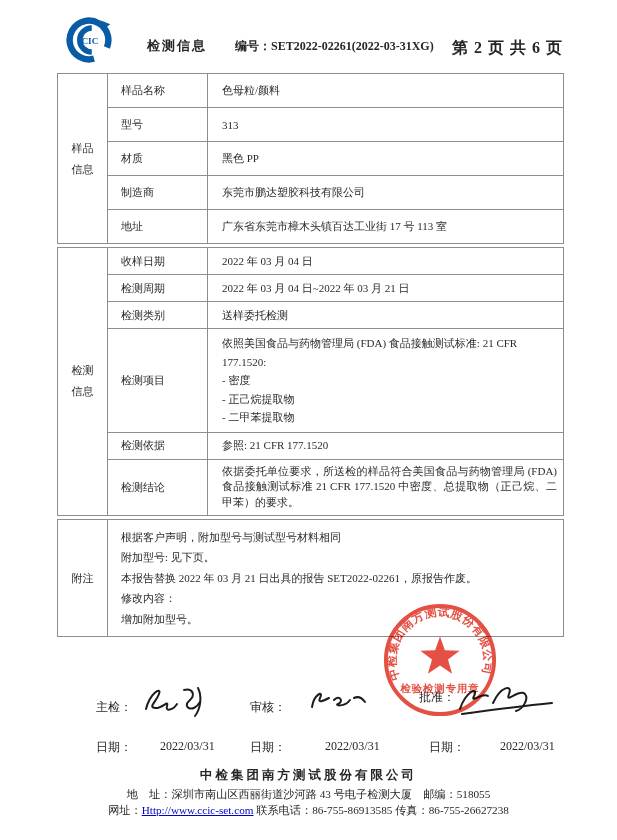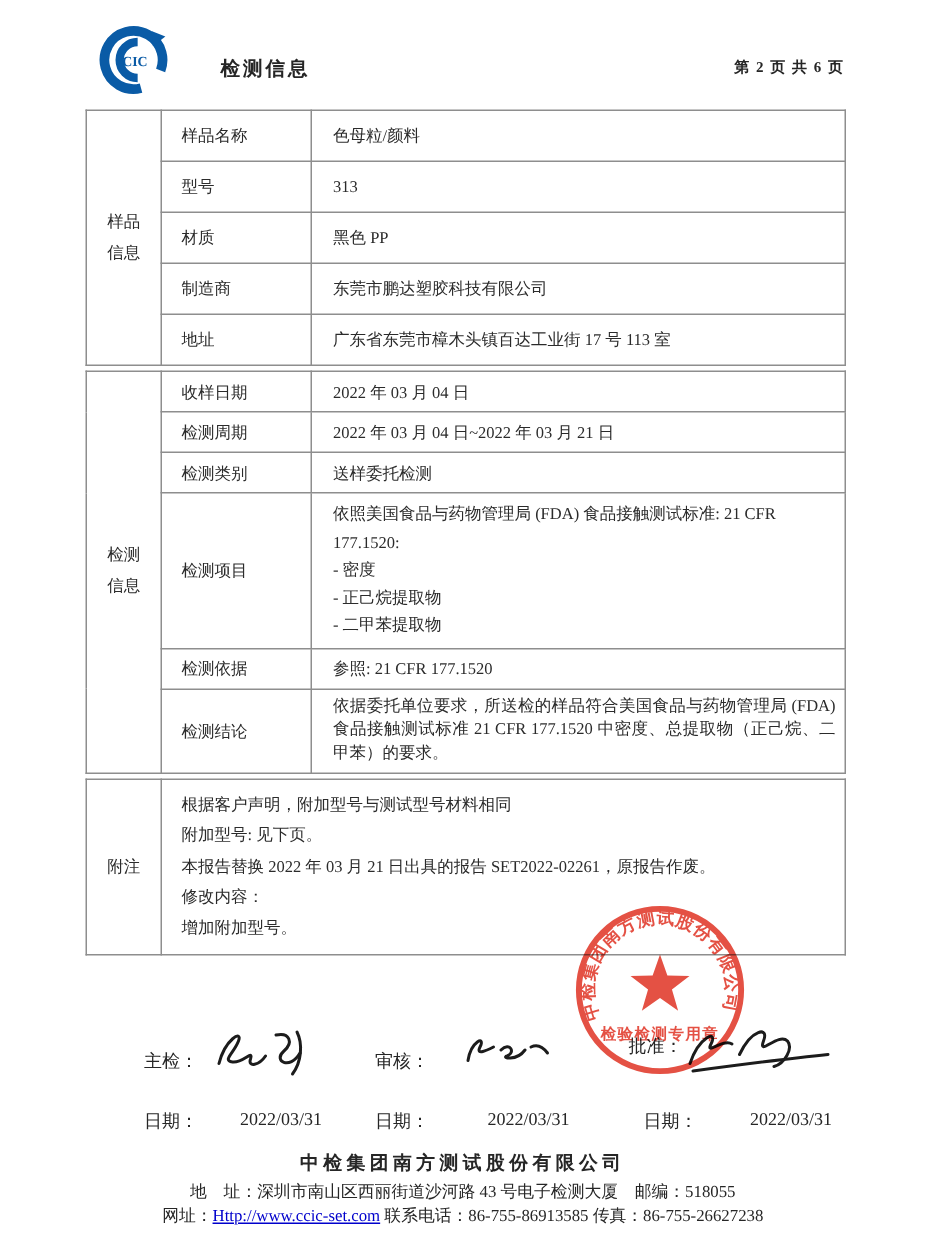--- a/index.html
+++ b/index.html
@@ -3,21 +3,21 @@
 <meta charset="utf-8">
 <style>
   html,body{margin:0;padding:0;background:#fff;}
   .page{position:relative;width:617px;height:840px;background:#ffffff;overflow:hidden;
         font-family:"Liberation Serif","DejaVu Serif",serif;color:#262626;}
   
   .hdr{position:absolute;left:57px;top:14px;right:54px;height:54px;}
   .logo{position:absolute;left:4px;top:2px;width:56px;height:48px;}
   .hdr-title{position:absolute;left:90px;top:23px;font-size:13px;font-weight:bold;letter-spacing:2px;}
   .hdr-no{position:absolute;left:178px;top:24px;font-size:12px;font-weight:bold;}
-  .hdr-page{position:absolute;right:0;top:24px;font-size:10px;font-weight:bold;letter-spacing:1px;}
+  .hdr-page{position:absolute;right:0;top:24px;font-size:16px;font-weight:bold;letter-spacing:1px;}
   
   .tables{position:absolute;left:57px;top:73px;width:506px;}
   table.doc{border-collapse:collapse;table-layout:fixed;width:506px;margin:0 0 3px 0;}
   table.doc td{border:1px solid #8e8e8e;font-size:11px;color:#2b2b2b;vertical-align:middle;
                word-break:break-all;}
   col.c-g{width:50px;} col.c-l{width:100px;} col.c-v{width:356px;}
   td.gcell{text-align:center;padding:0 13px;line-height:21px;}
   td.lcell{padding:0 4px 0 13px;}
   td.vcell{padding:0 6px 0 14px;}
   tr.r33 td{height:33px;} tr.r26 td{height:26px;}
@@ -45,20 +45,21 @@
 <div class="page">
 
   <div class="hdr">
     <svg class="logo" viewBox="0 0 60 52">
       <circle cx="30" cy="26" r="21" fill="none" stroke="#0a5ba6" stroke-width="7" stroke-dasharray="112 20" transform="rotate(75 30 26)"></circle>
       <polygon points="43,5 53,9 44,16" fill="#0a5ba6"></polygon>
       <path d="M33,13 A13,13 0 1 0 33,39" fill="none" stroke="#0a5ba6" stroke-width="6"></path>
       <text x="31" y="30" text-anchor="middle" font-size="10" font-weight="bold" fill="#0a5ba6" font-family="Liberation Serif, serif">CIC</text>
     </svg>
     <div class="hdr-title">检测信息</div>
+    <div class="hdr-no"><span>编号：</span><span>SET2022-02261(2022-03-31XG)</span></div>
     <div class="hdr-page">第 2 页 共 6 页</div>
   </div>
 
   <div class="tables">
 
 
     <table class="doc">
       <colgroup>
           <col class="c-g">
           <col class="c-l">

